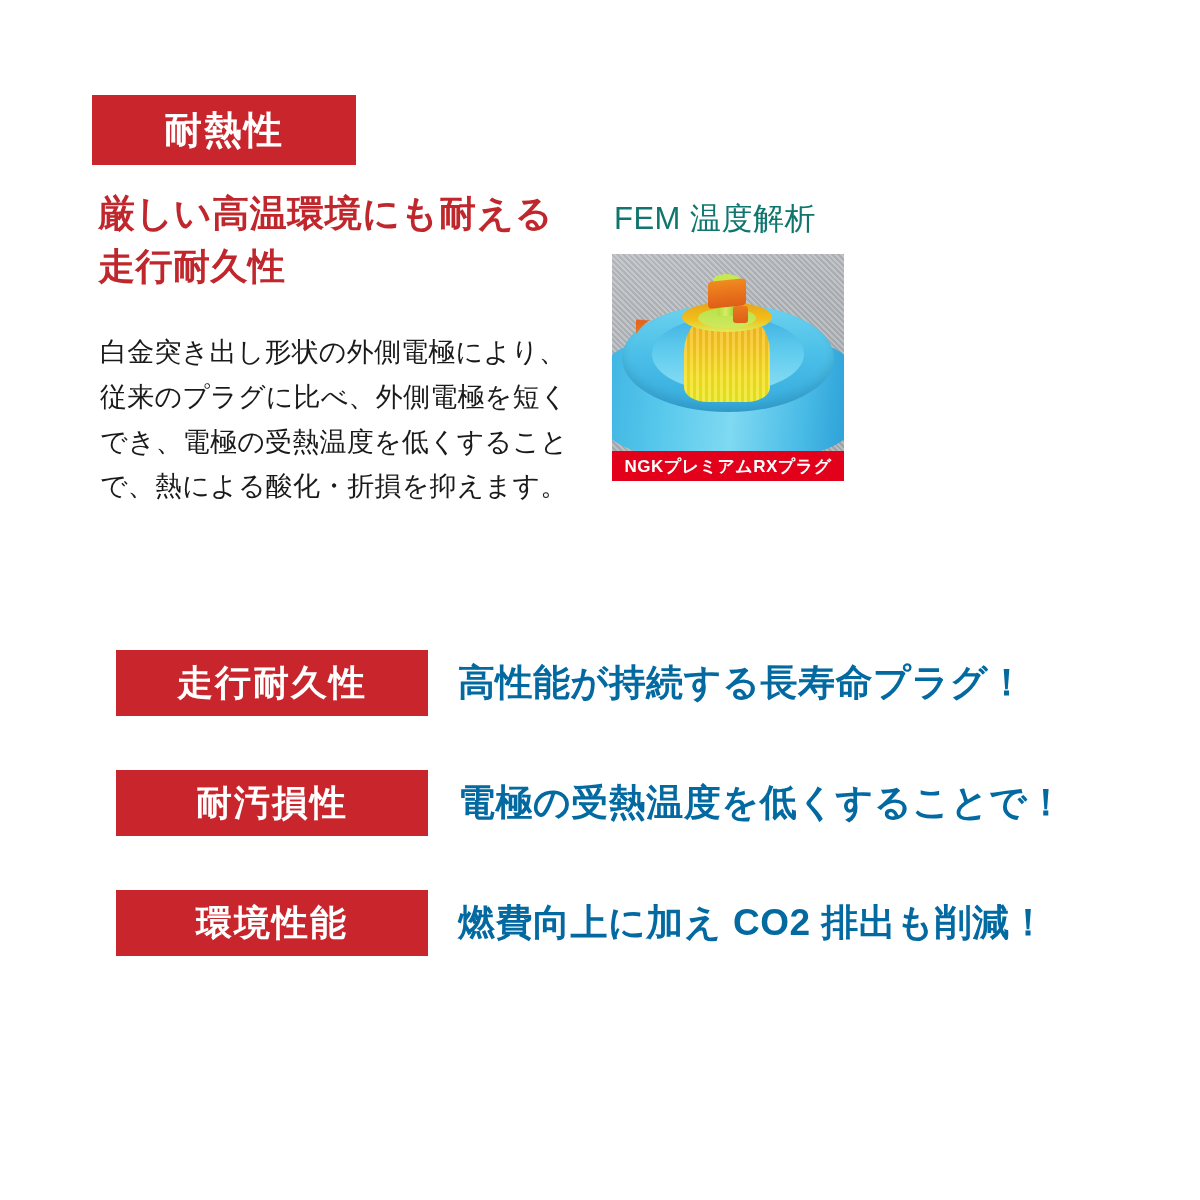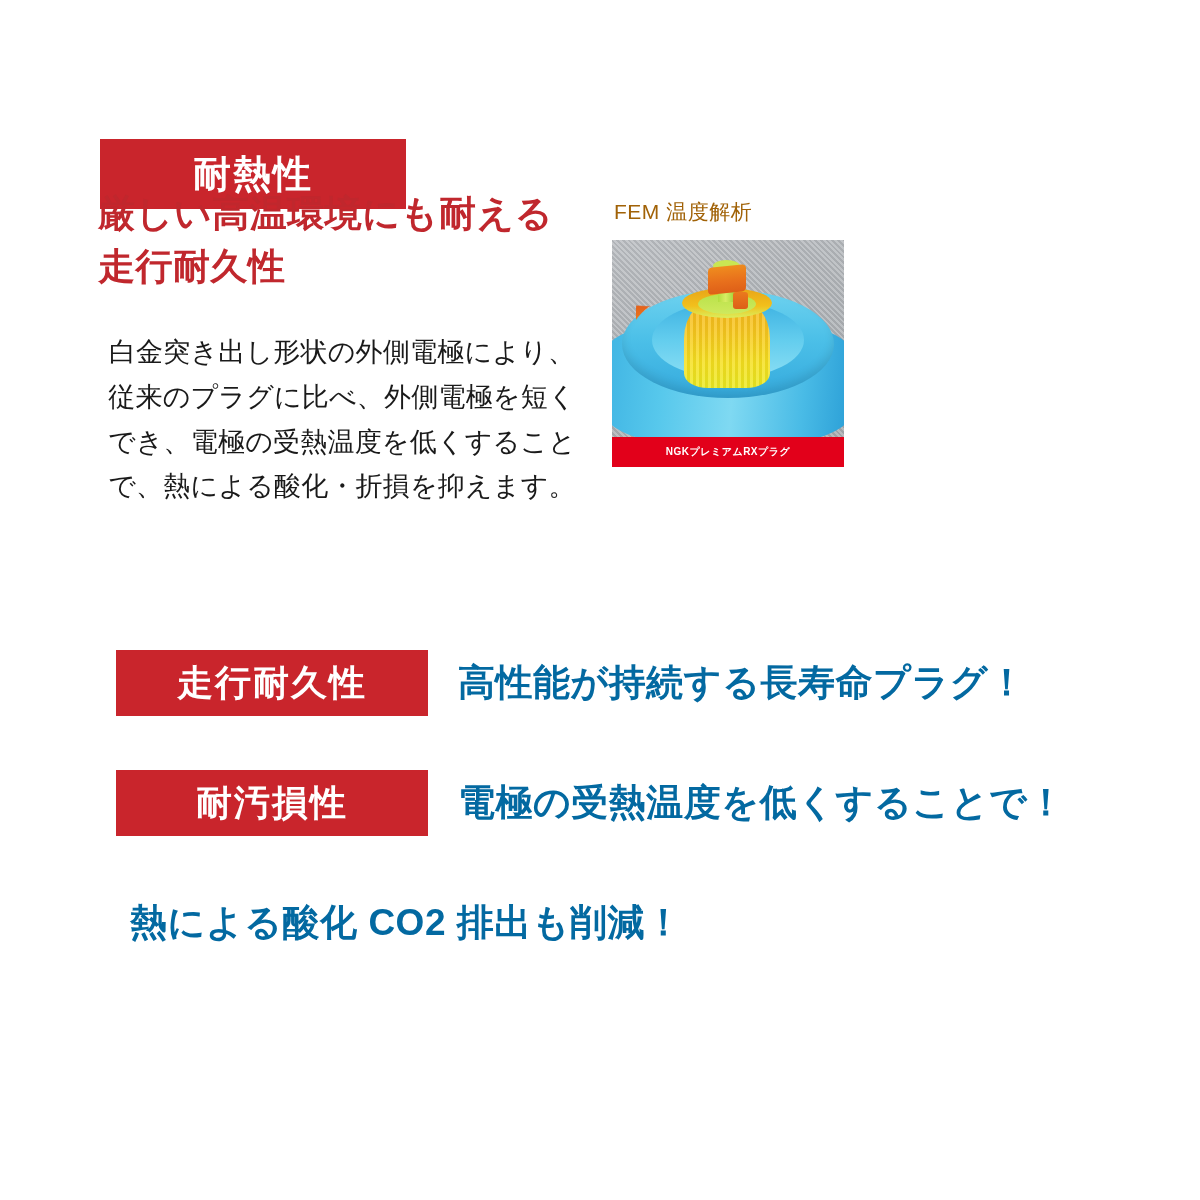--- a/index.html
+++ b/index.html
@@ -31,26 +31,25 @@
   
   .section-heat {
     position: absolute;
     left: 0; top: 0;
     width: 1200px;
     height: 600px;
   }
 
   .badge-heat {
     position: absolute;
-    left: 100px;
+    left: 92px;
     top: 95px;
-    width: 306px;
+    width: 264px;
     height: 70px;
     font-size: 38px;
-    margin-top: 44px;
   }
 
   .heat-lead {
     position: absolute;
     left: 98px;
     top: 188px;
     width: 500px;
     color: #c0272d;
     font-size: 37px;
     font-weight: 700;
@@ -61,33 +60,32 @@
   .heat-body {
     position: absolute;
     left: 100px;
     top: 330px;
     width: 484px;
     color: #1a1a1a;
     font-size: 27px;
     line-height: 1.66;
     letter-spacing: 0.2px;
     font-weight: 400;
-    text-align: center;
   }
 
   
   .fem {
     position: absolute;
     left: 612px;
     top: 198px;
     width: 475px;
   }
   .fem-title {
-    font-size: 21px;
-    color: #a16207;
+    font-size: 31px;
+    color: #0f766e;
     margin: 0 0 14px 2px;
     letter-spacing: 0.5px;
   }
   .fem-panels {
     display: flex;
     gap: 12px;
   }
   .fem-panel {
     width: 232px;
     position: relative;
@@ -251,21 +249,21 @@
     background: linear-gradient(160deg, #e8321f 0%, #dd1f23 55%, #c9161f 100%);
     transform: skewY(8deg);
   }
 
   .banner {
     height: 30px;
     display: flex;
     align-items: center;
     justify-content: center;
     color: #ffffff;
-    font-size: 10px;
+    font-size: 17px;
     font-weight: 700;
     letter-spacing: 0.5px;
     box-sizing: border-box;
   }
   .banner.rx  { background: #e2001a; }
   .banner.ir  { background: #1a4e8a; }
 
   
   .features {
     position: absolute;
@@ -341,15 +339,16 @@
 <div class="features" id="features">
     <div class="feature-row">
       <div class="badge">走行耐久性</div>
       <div class="feature-text">高性能が持続する長寿命プラグ！</div>
     </div>
     <div class="feature-row">
       <div class="badge">耐汚損性</div>
       <div class="feature-text">電極の受熱温度を低くすることで！</div>
     </div>
     <div class="feature-row">
-      <div class="feature-text">熱による酸化 CO2 排出も削減！</div>
+      <div class="badge">環境性能</div>
+      <div class="feature-text">燃費向上に加え CO2 排出も削減！</div>
     </div>
   </div>
 
 </body></html>

